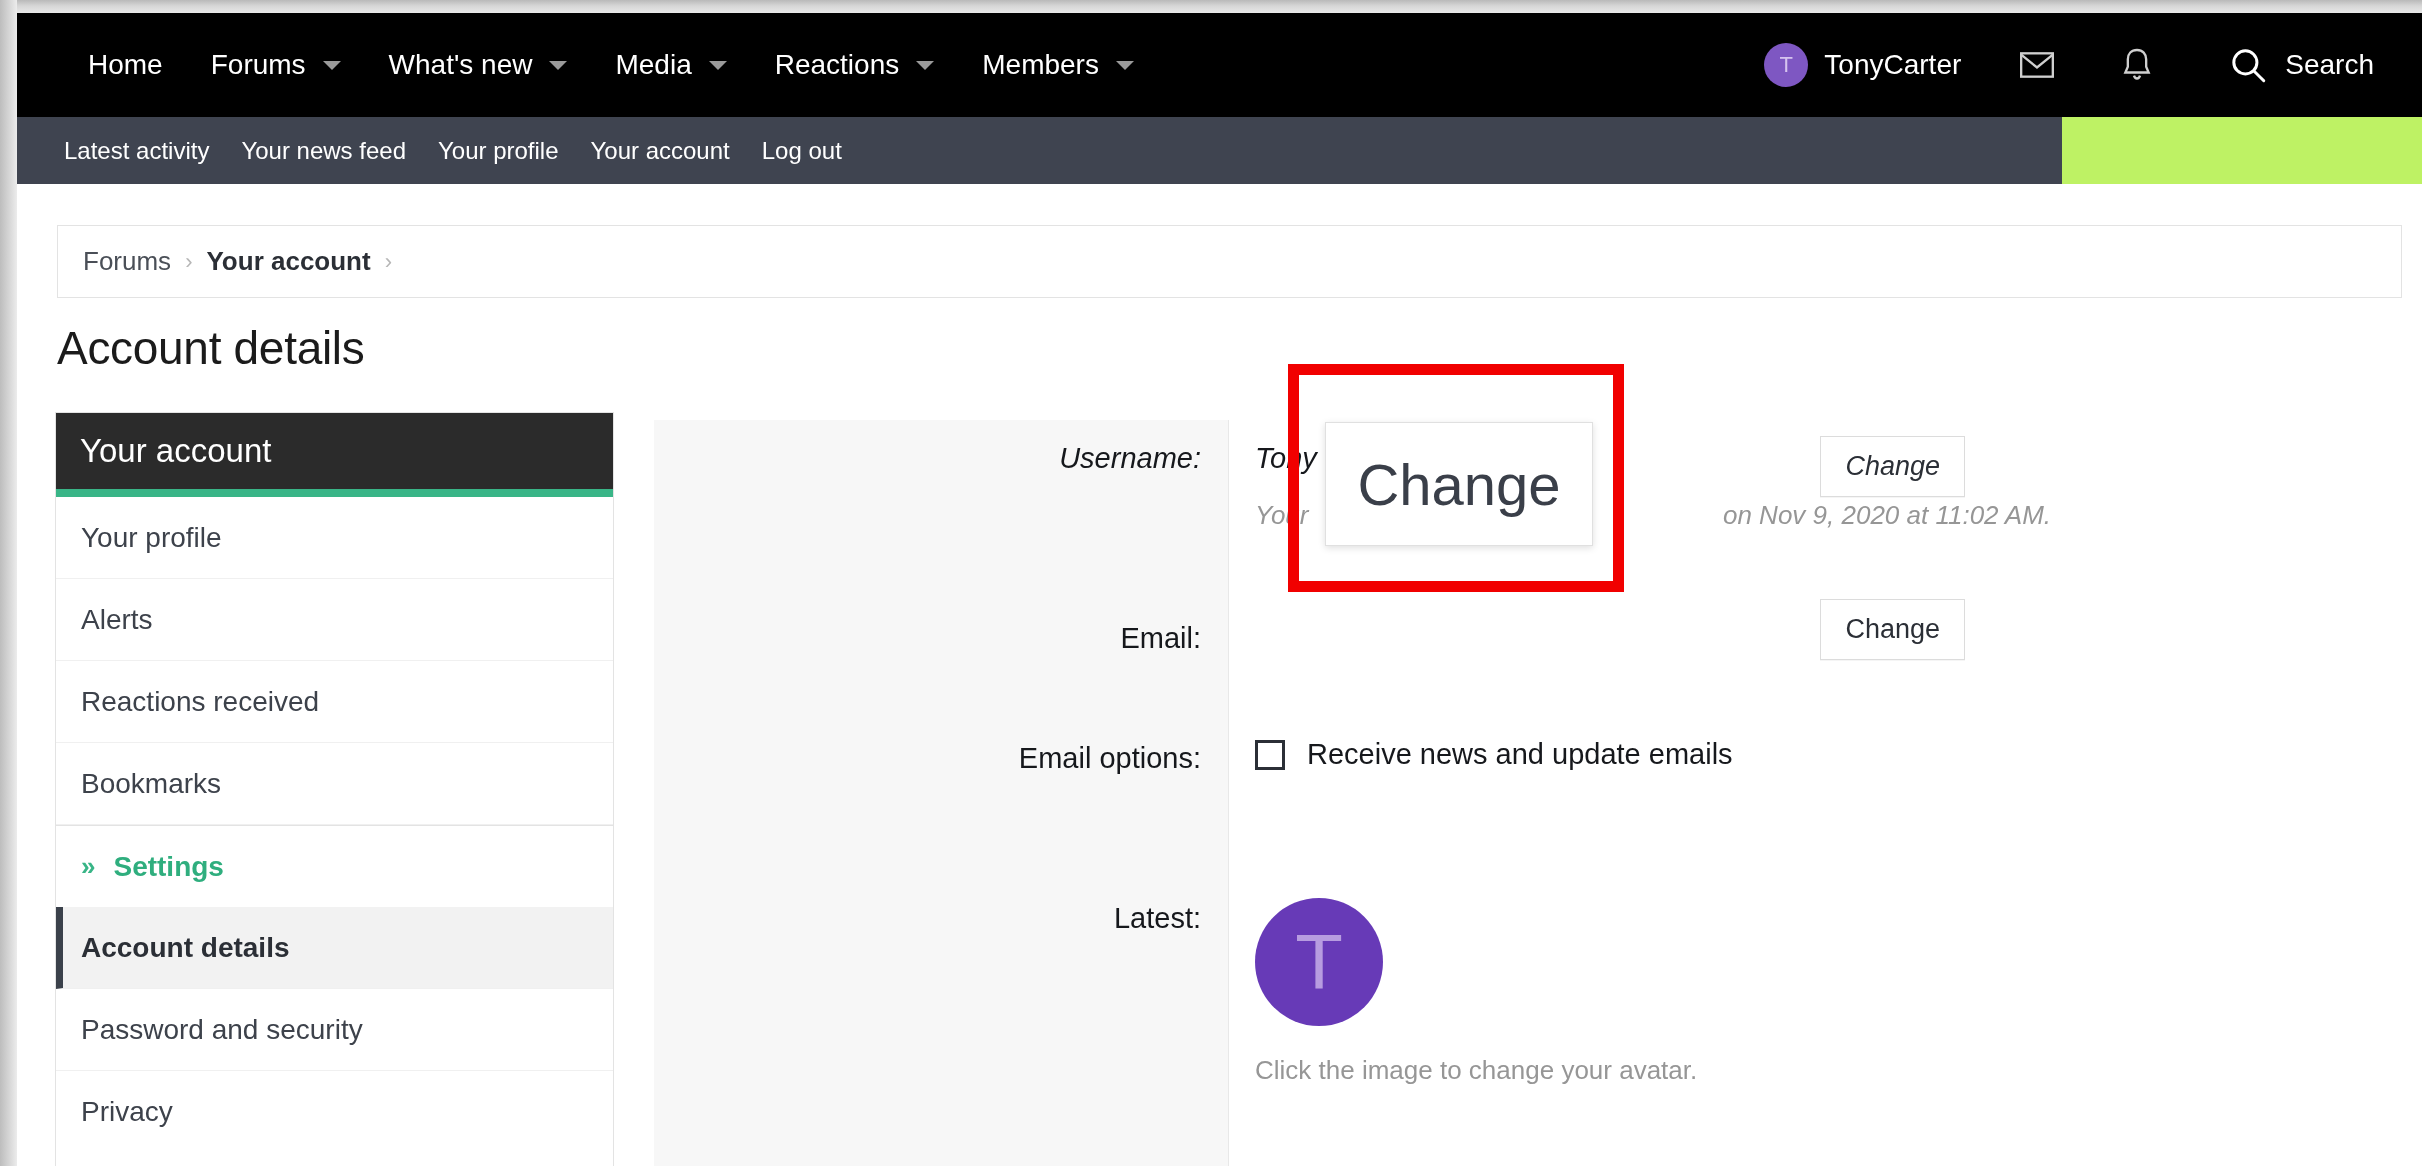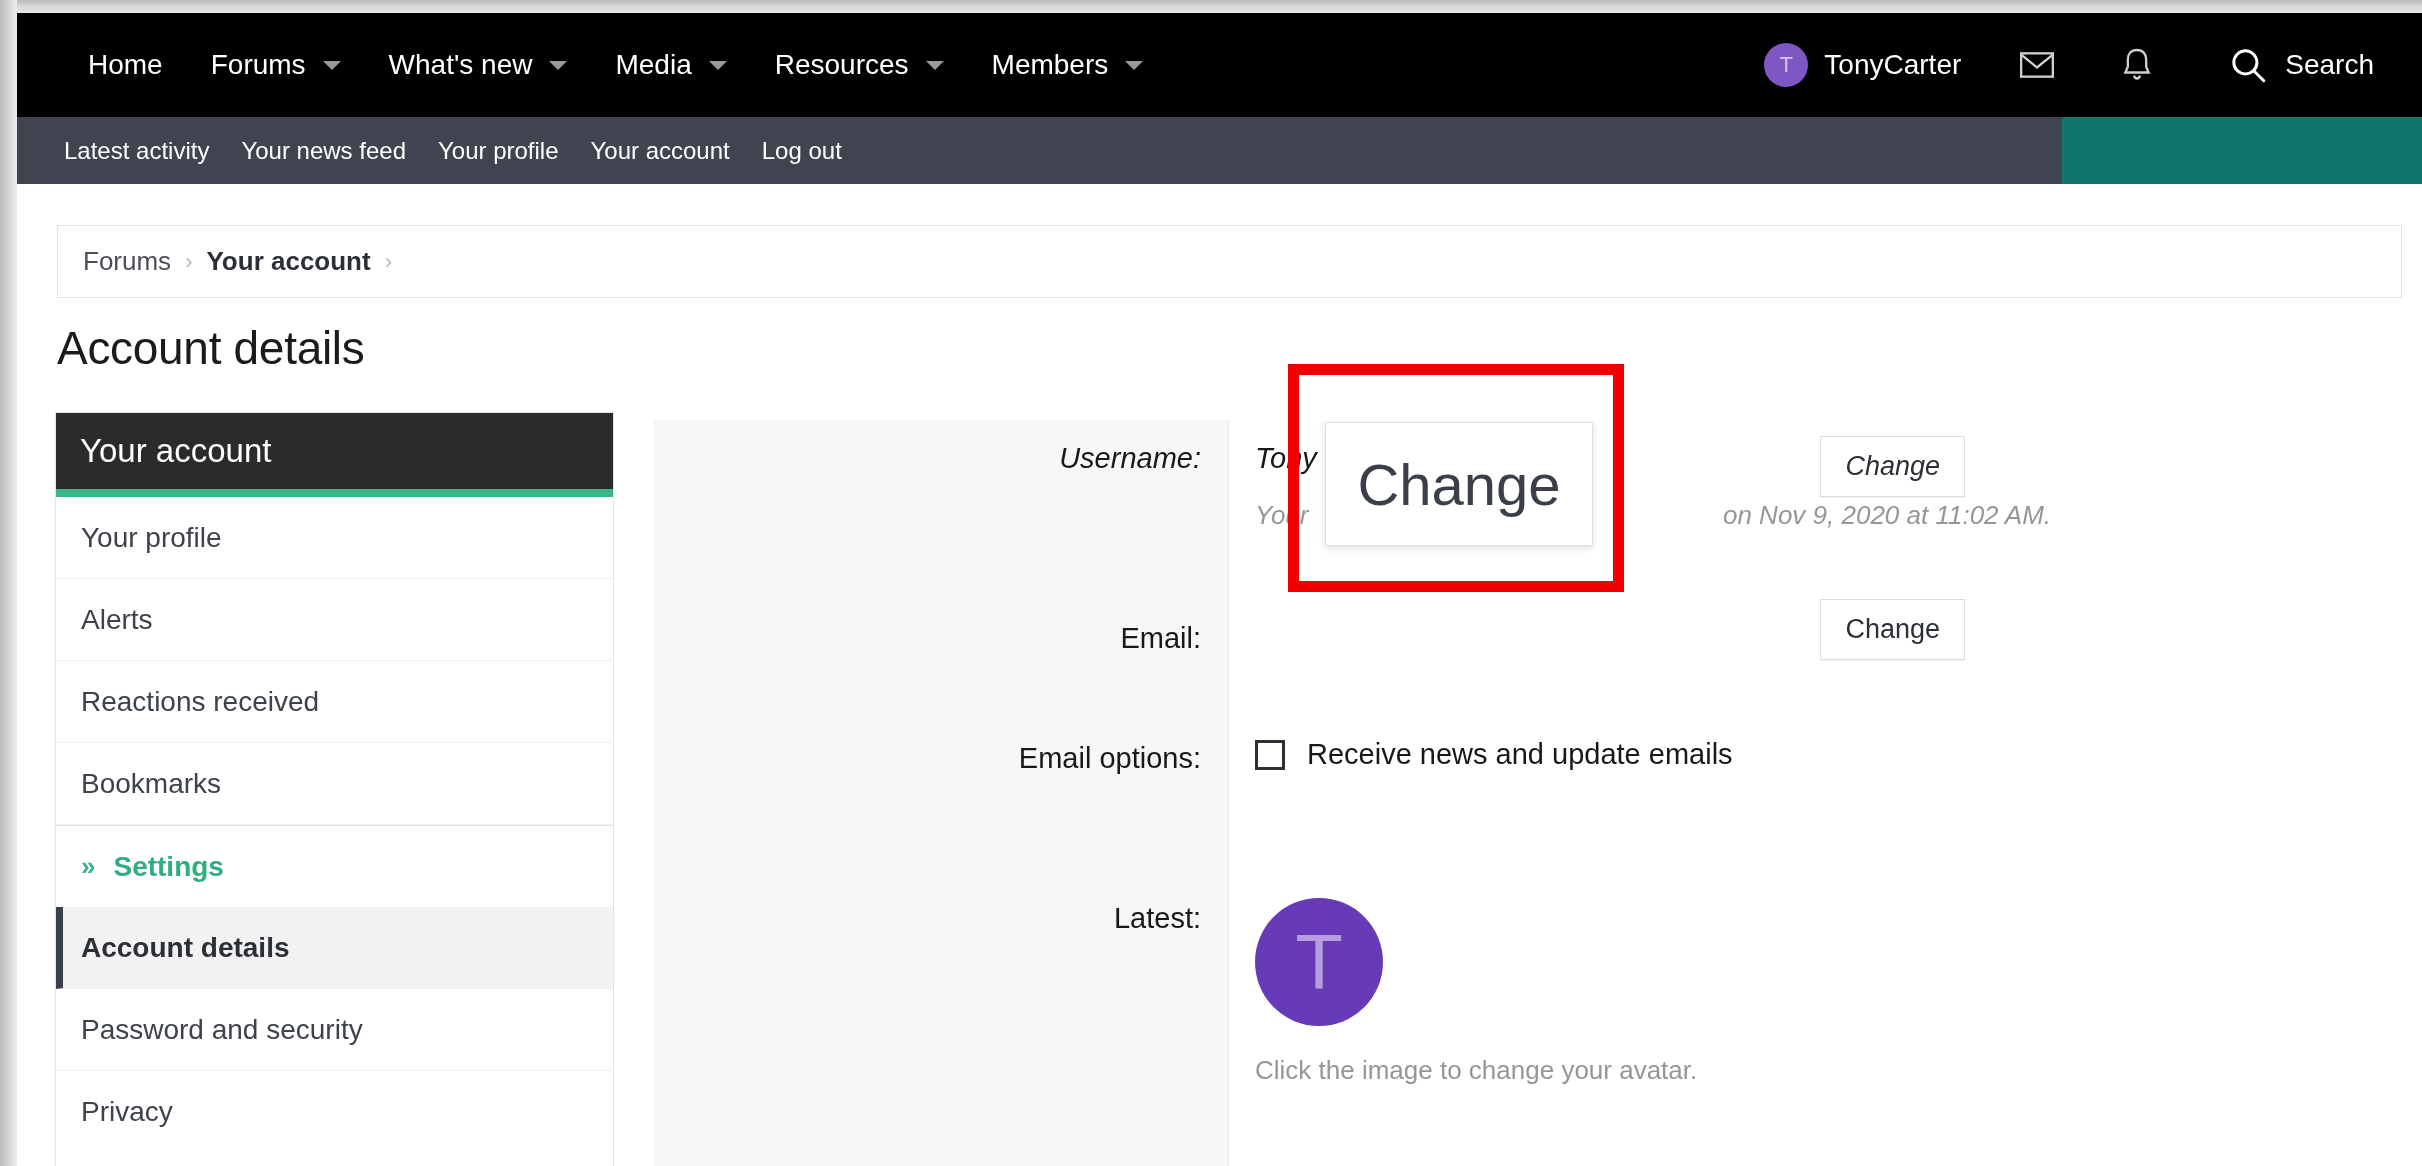--- a/index.html
+++ b/index.html
@@ -6,21 +6,21 @@
   html, body {
     width: 2422px; height: 1166px;
     background: #c9c9c9;
     font-family: "Liberation Sans", sans-serif;
     overflow: hidden;
   }
   #screen {
     position: absolute;
     left: 0; top: 0;
     width: 2422px; height: 1166px;
-    background: #0f766e;
+    background: #bef264;
     overflow: hidden;
   }
   
   .win-edge-top { position:absolute; left:0; top:0; width:2422px; height:13px;
     background: linear-gradient(180deg,#b9b9b9 0%, #d6d6d6 45%, #e8e8e8 100%); }
   .win-edge-left { position:absolute; left:0; top:0; width:17px; height:1166px;
     background: linear-gradient(90deg,#bdbdbd 0%, #d9d9d9 60%, #ececec 100%); }
 
   
   .topnav {
@@ -200,21 +200,21 @@
       </div>
       <div class="nav-item">
         <span>What's new</span>
         <span class="caret"></span>
       </div>
       <div class="nav-item">
         <span>Media</span>
         <span class="caret"></span>
       </div>
       <div class="nav-item">
-        <span>Resources</span>
+        <span>Reactions</span>
         <span class="caret"></span>
       </div>
       <div class="nav-item">
         <span>Members</span>
         <span class="caret"></span>
       </div>
     </div>
 
     <div class="topnav-right">
       <div class="user-chip">

